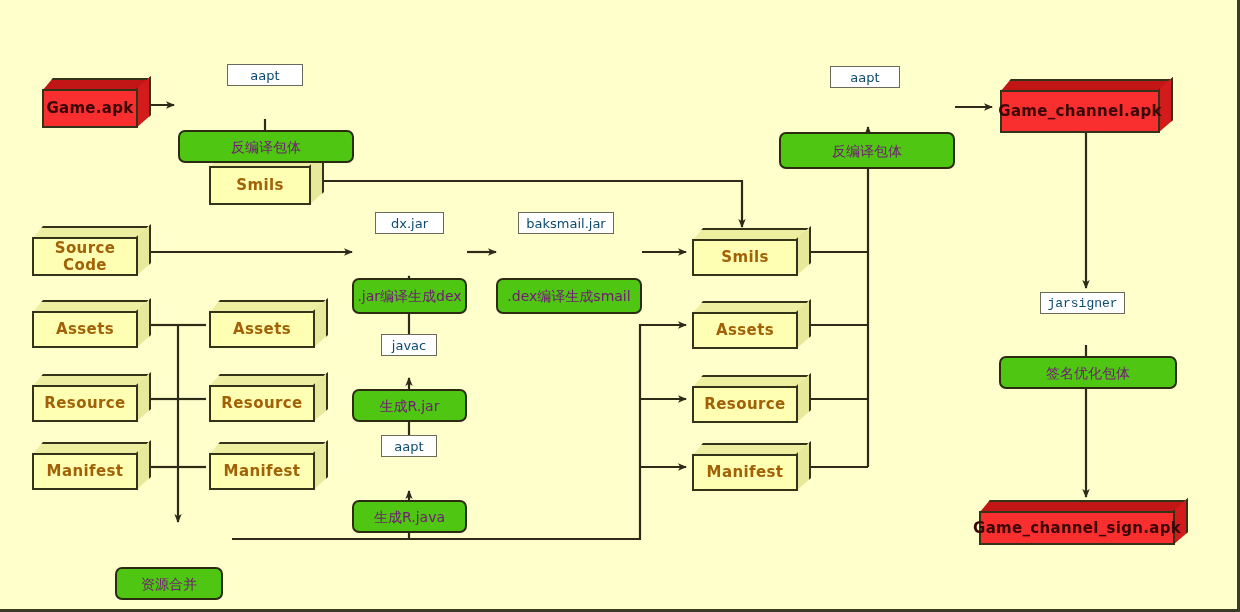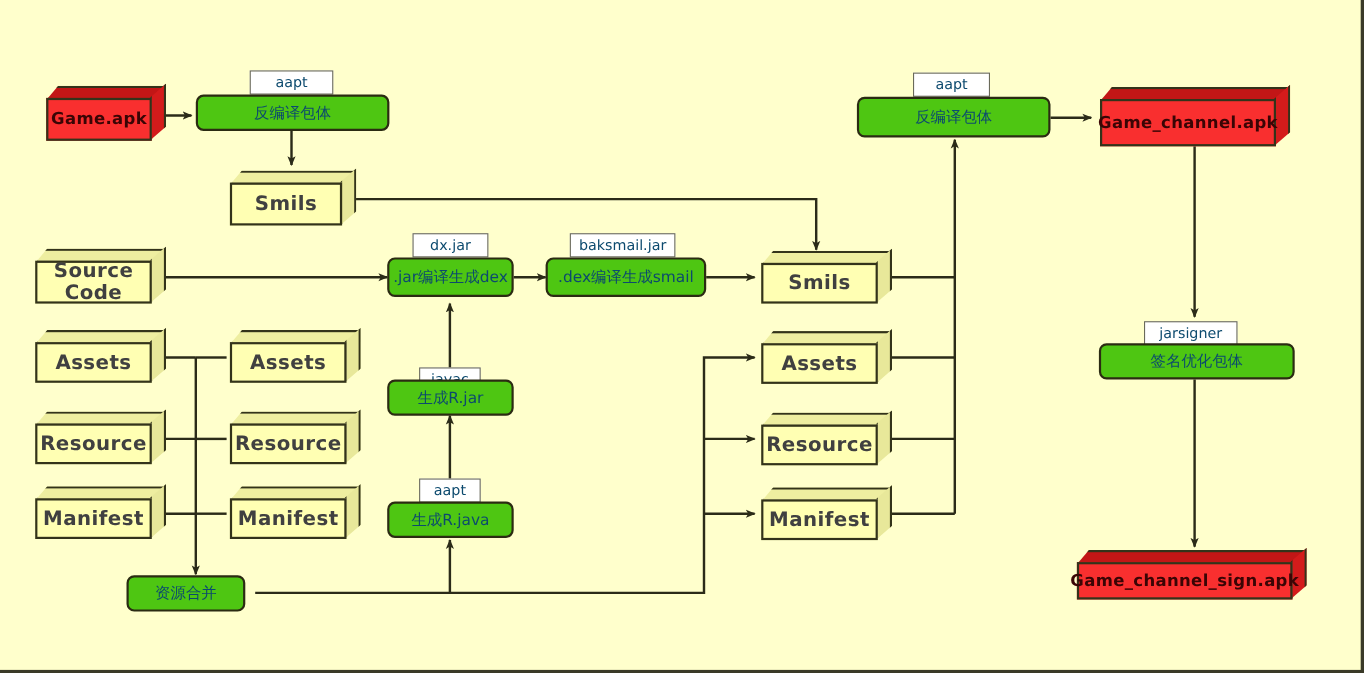--- a/index.html
+++ b/index.html
@@ -89,41 +89,42 @@
     height: calc(100% + 13px);
     border: 2px solid #33331a;
     box-sizing: border-box;
     clip-path: polygon(0 13px, 100% 0, 100% calc(100% - 13px), 0 100%);
   }
 
   
   .cube.yellow .front { background: #ffffb3; }
   .cube.yellow .topf i { background: #eeeea0; }
   .cube.yellow .side i { background: #e8e89a; }
-  .cube.yellow .front .lbl { color: #404040; font-weight: bold; font-size: 18px; letter-spacing: .4px; }
+  .cube.yellow .front .lbl { color: #a16207; font-weight: bold; font-size: 15px; letter-spacing: .4px; }
 
   
   .cube.red .front { background: #f92f2f; }
   .cube.red .topf i { background: #c21616; }
   .cube.red .side i { background: #d41b1b; }
   .cube.red .front .lbl { color: #3a0505; font-weight: bold; font-size: 15px; letter-spacing: .3px; }
 
   
   .proc {
     position: absolute;
     box-sizing: border-box;
     background: #4ec612;
     border: 2px solid #2b2b12;
     border-radius: 7px;
     display: flex;
     align-items: center;
     justify-content: center;
-    color: #0c4a6e;
+    color: #701a75;
     font-size: 14px;
     z-index: 3;
+    margin-top: 44px;
   }
   .proc .lbl { line-height: 1; }
 
   
   .tab {
     position: absolute;
     box-sizing: border-box;
     background: #ffffff;
     border: 1px solid #6a6a5a;
     display: flex;
@@ -396,21 +397,21 @@
         <i></i>
       </div>
     <div class="side">
         <i></i>
       </div>
     <div class="front">
       <span class="lbl">Game_channel.apk</span>
     </div>
   </div>
 
-  <div class="tab" style="left:1040px; top:292px; width:85px; height:22px;">
+  <div class="tab" style="left:1040px; top:292px; width:85px; height:22px;font-family:Liberation Mono, monospace;">
     <span class="lbl">jarsigner</span>
   </div>
   <div class="proc" style="left:999px; top:312px; width:178px; height:33px;">
     <span class="lbl">签名优化包体</span>
   </div>
 
   <div class="cube red" style="left:979px; top:500px; width:196px; height:45px;padding-left:32px;">
     <div class="topf">
         <i></i>
       </div>

